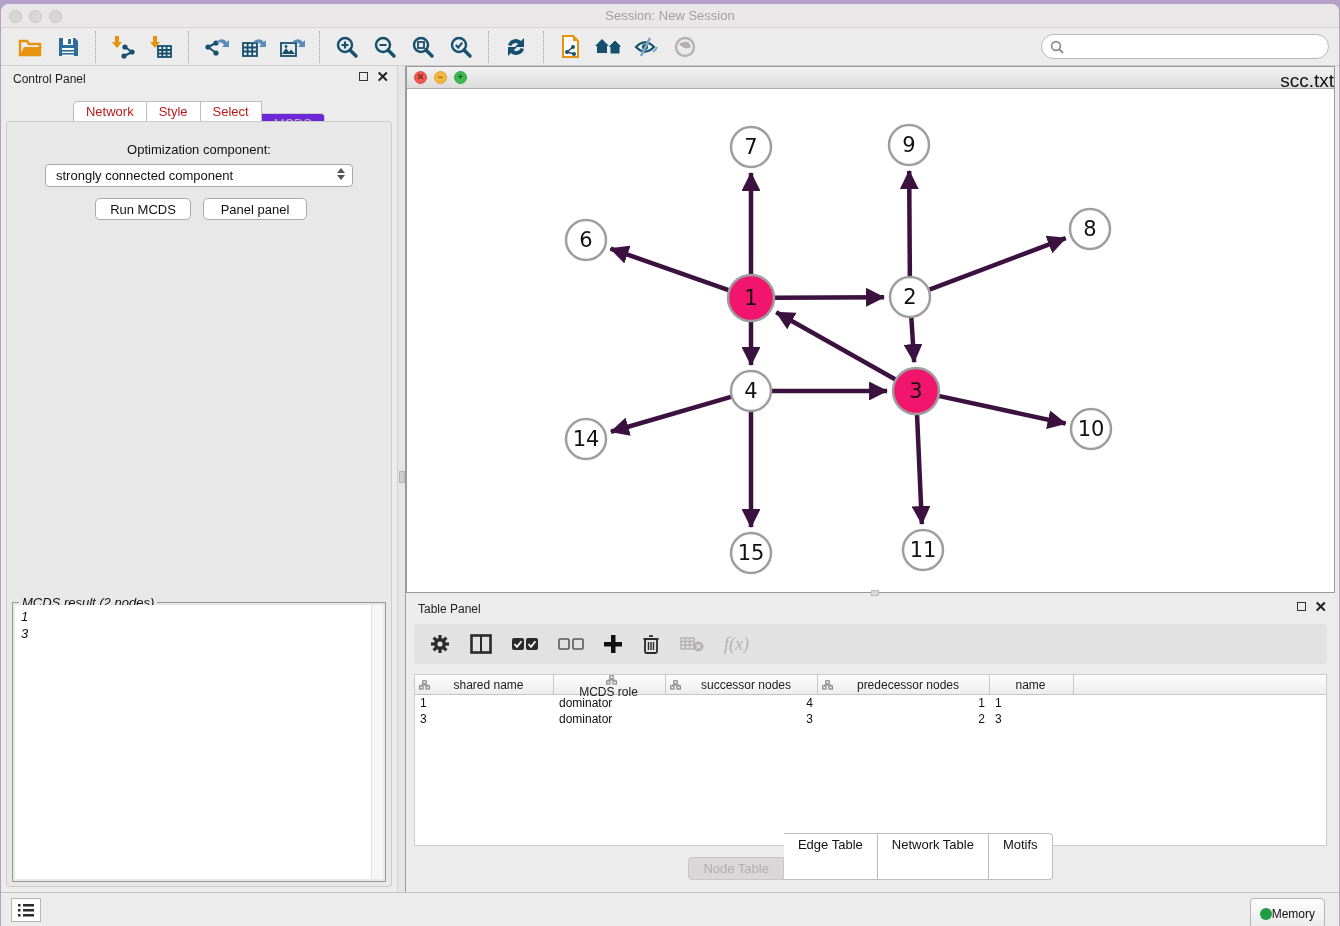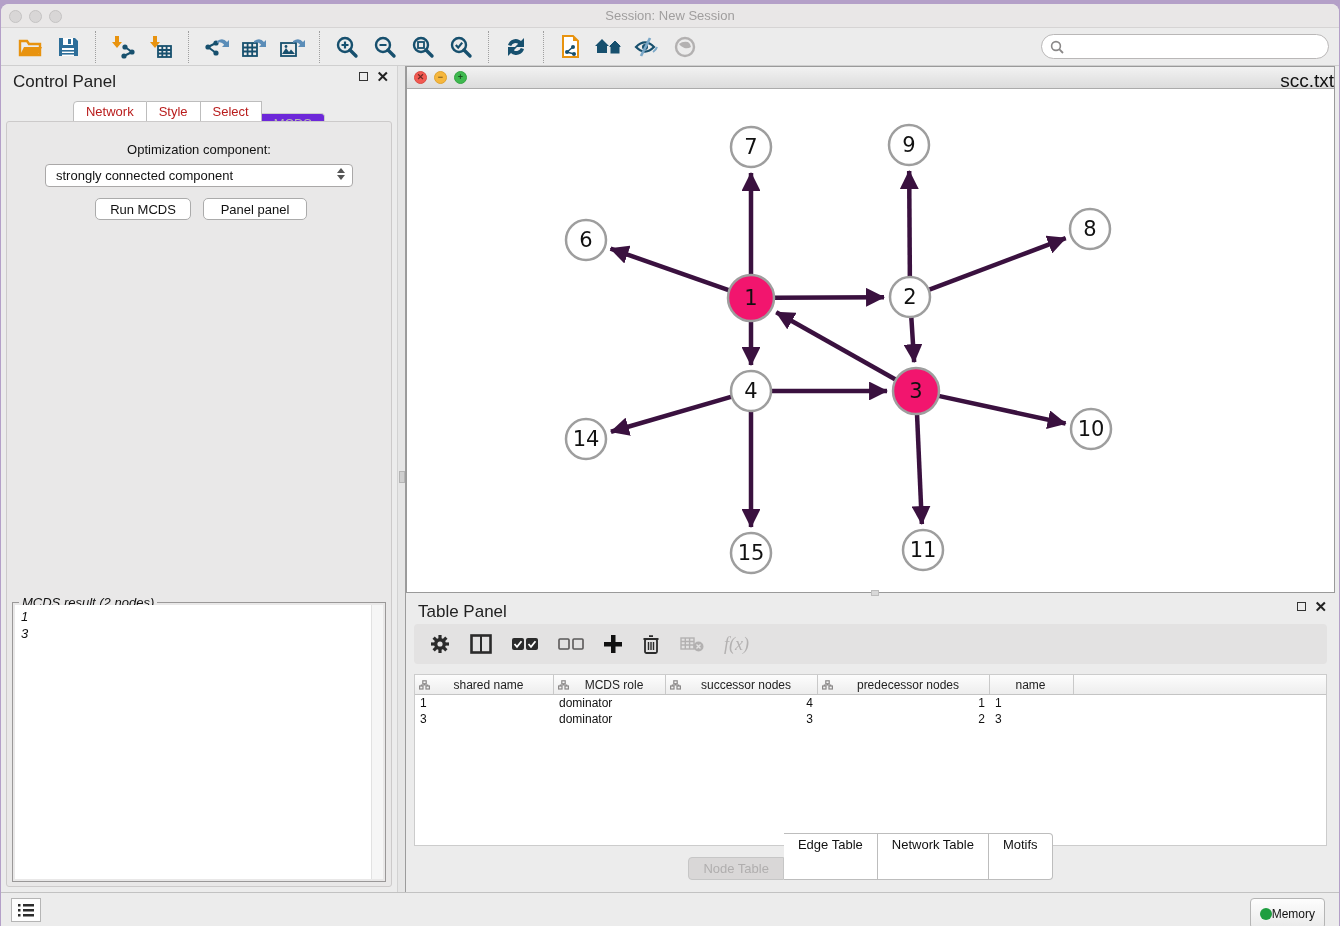--- a/index.html
+++ b/index.html
@@ -21,21 +21,21 @@
     border-bottom:1px solid #cfcfcf;display:flex;align-items:center;padding-left:10px;}
   .tbtn{width:32px;height:32px;display:flex;align-items:center;justify-content:center;margin:0 3px;}
   .tsep{width:1px;height:32px;border-left:1px dotted #9f9f9f;margin:0 8px;}
   #quick-search{position:absolute;right:10px;top:6px;width:288px;height:25px;background:#fff;
     border:1px solid #b9b7b7;border-radius:13px;display:flex;align-items:center;padding-left:8px;}
   #quick-search input{border:none;outline:none;flex:1;font-size:12px;background:transparent;margin-left:4px;}
 
   
   #control-panel{position:absolute;left:0;top:62px;width:396px;bottom:34px;background:#ececec;}
   .panel-head{position:absolute;top:0;left:0;right:0;height:26px;}
-  .panel-title{position:absolute;left:12px;top:6px;font-size:17px;color:#222;}
+  .panel-title{position:absolute;left:12px;top:6px;font-size:12px;color:#222;}
   .panel-btns{position:absolute;right:8px;top:6px;display:flex;gap:8px;align-items:center;}
   .float-ico{width:9px;height:9px;border:1.5px solid #333;display:inline-block;}
   .close-ico{font-size:15px;font-weight:bold;color:#222;line-height:9px;}
   #cp-tabs{position:absolute;top:35px;left:0;right:0;display:flex;justify-content:center;}
   .cp-tab{font-size:13px;padding:2px 12px;background:#fff;border:1px solid #bdbdbd;color:#b91c1c;
     border-left-width:0;cursor:default;}
   .cp-tab:first-child{border-radius:4px 0 0 4px;border-left-width:1px;}
   .cp-tab:last-child{border-radius:0 4px 4px 0;}
   .cp-tab.active{background:#6d28d9;color:#b8b6b6;border-color:#cccccc;margin-top:12px;}
   #cp-body{position:absolute;top:55px;left:5px;right:5px;bottom:5px;background:#e9e8e8;
@@ -448,21 +448,21 @@
             <svg width="11" height="10" style="flex:none">
               <g fill="none" stroke="#8a8888" stroke-width="1.2">
                 <rect x="3.8" y="0.8" width="3.4" height="3"></rect>
                 <rect x="0.6" y="6" width="3.4" height="3"></rect>
                 <rect x="7" y="6" width="3.4" height="3"></rect>
                 <path d="M5.5 3.8 v1.2 M2.3 6 v-1 h6.4 v1"></path>
               </g>
             </svg>
             <span class="th-label">shared name</span>
           </div>
-          <div class="th" style="width: 112px;">
+          <div class="th" style="width: 112px; flex-direction: column;">
             <svg width="11" height="10" style="flex:none">
               <g fill="none" stroke="#8a8888" stroke-width="1.2">
                 <rect x="3.8" y="0.8" width="3.4" height="3"></rect>
                 <rect x="0.6" y="6" width="3.4" height="3"></rect>
                 <rect x="7" y="6" width="3.4" height="3"></rect>
                 <path d="M5.5 3.8 v1.2 M2.3 6 v-1 h6.4 v1"></path>
               </g>
             </svg>
             <span class="th-label">MCDS role</span>
           </div>

